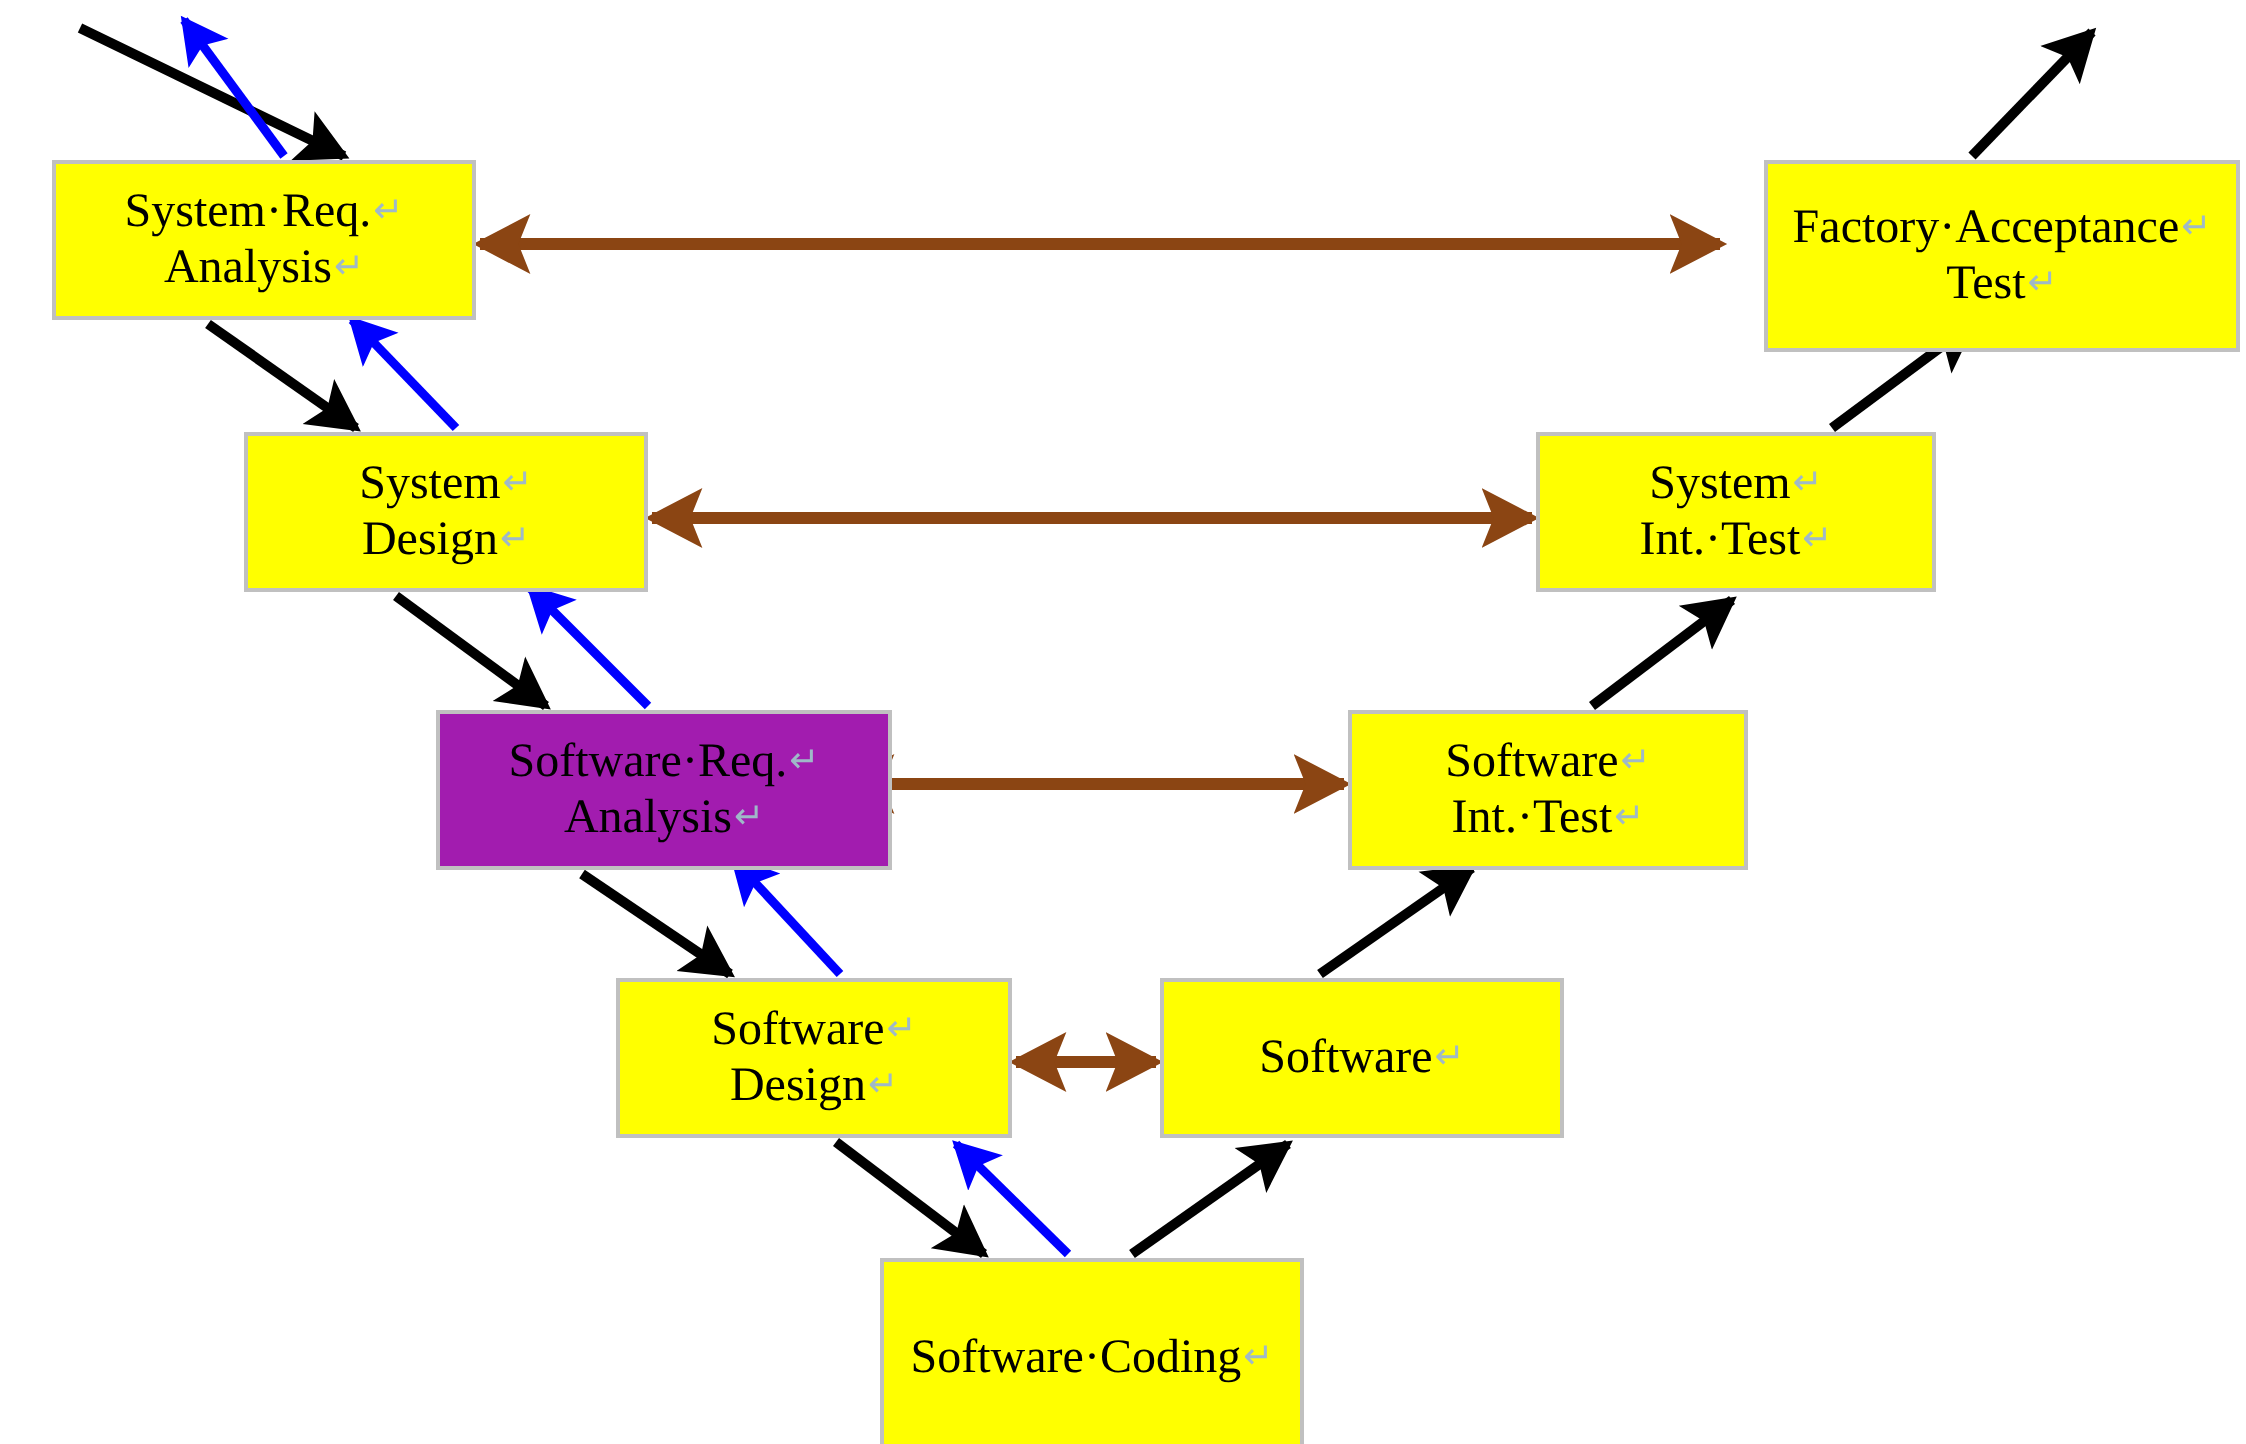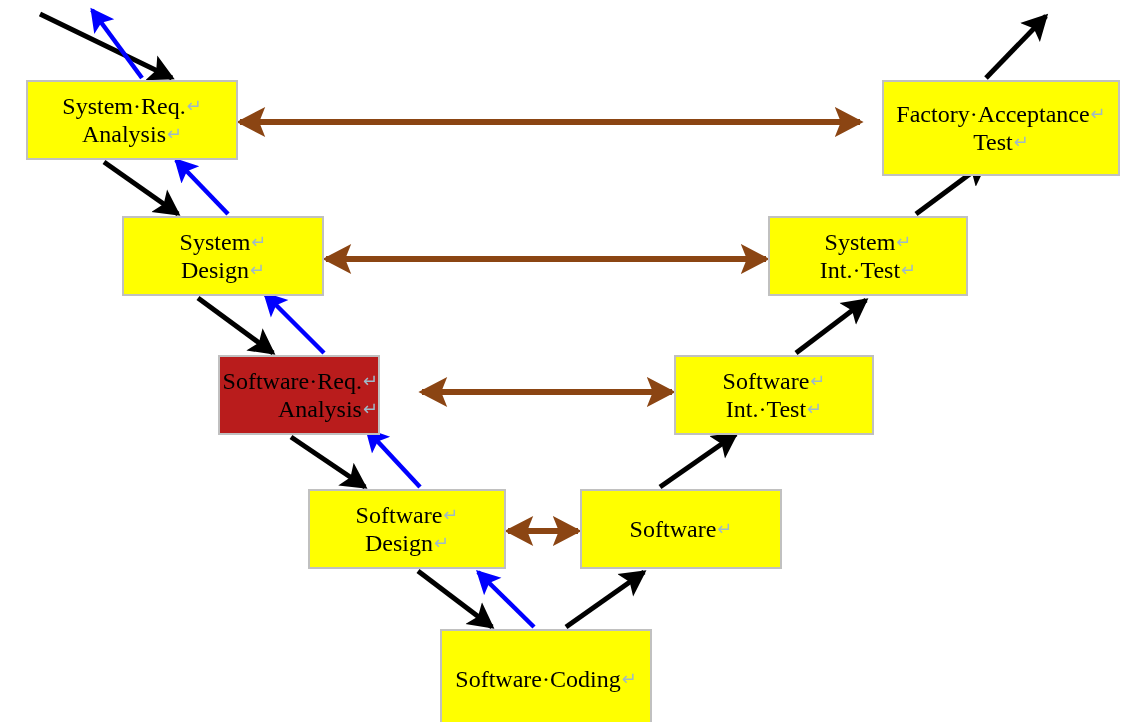--- a/index.html
+++ b/index.html
@@ -108,21 +108,21 @@
   <div class="node" id="node-system-req-analysis" style="left: 26px; top: 80px; width: 212px; height: 80px; background: rgb(255, 255, 0); border-color: rgb(192, 192, 192);">
       <span class="line"><span>S</span><span>y</span><span>s</span><span>t</span><span>e</span><span>m</span><span class="mdot">·</span><span>R</span><span>e</span><span>q</span><span>.</span><span class="pilcrow">↵</span></span>
       <span class="line"><span>A</span><span>n</span><span>a</span><span>l</span><span>y</span><span>s</span><span>i</span><span>s</span><span class="pilcrow">↵</span></span>
     </div>
 
   <div class="node" id="node-system-design" style="left: 122px; top: 216px; width: 202px; height: 80px; background: rgb(255, 255, 0); border-color: rgb(192, 192, 192);">
       <span class="line"><span>S</span><span>y</span><span>s</span><span>t</span><span>e</span><span>m</span><span class="pilcrow">↵</span></span>
       <span class="line"><span>D</span><span>e</span><span>s</span><span>i</span><span>g</span><span>n</span><span class="pilcrow">↵</span></span>
     </div>
 
-  <div class="node" id="node-software-req-analysis" style="left: 218px; top: 355px; width: 162px; height: 80px; background: #b91c1c; border-color: rgb(192, 192, 192); align-items: flex-end;">
+  <div class="node" id="node-software-req-analysis" style="left: 218px; top: 355px; width: 228px; height: 80px; background: #a21caf; border-color: rgb(192, 192, 192);">
       <span class="line"><span>S</span><span>o</span><span>f</span><span>t</span><span>w</span><span>a</span><span>r</span><span>e</span><span class="mdot">·</span><span>R</span><span>e</span><span>q</span><span>.</span><span class="pilcrow">↵</span></span>
       <span class="line"><span>A</span><span>n</span><span>a</span><span>l</span><span>y</span><span>s</span><span>i</span><span>s</span><span class="pilcrow">↵</span></span>
     </div>
 
   <div class="node" id="node-software-design" style="left: 308px; top: 489px; width: 198px; height: 80px; background: rgb(255, 255, 0); border-color: rgb(192, 192, 192);">
       <span class="line"><span>S</span><span>o</span><span>f</span><span>t</span><span>w</span><span>a</span><span>r</span><span>e</span><span class="pilcrow">↵</span></span>
       <span class="line"><span>D</span><span>e</span><span>s</span><span>i</span><span>g</span><span>n</span><span class="pilcrow">↵</span></span>
     </div>
 
   <div class="node" id="node-software-coding" style="left: 440px; top: 629px; width: 212px; height: 100px; background: rgb(255, 255, 0); border-color: rgb(192, 192, 192); text-align: right;">

